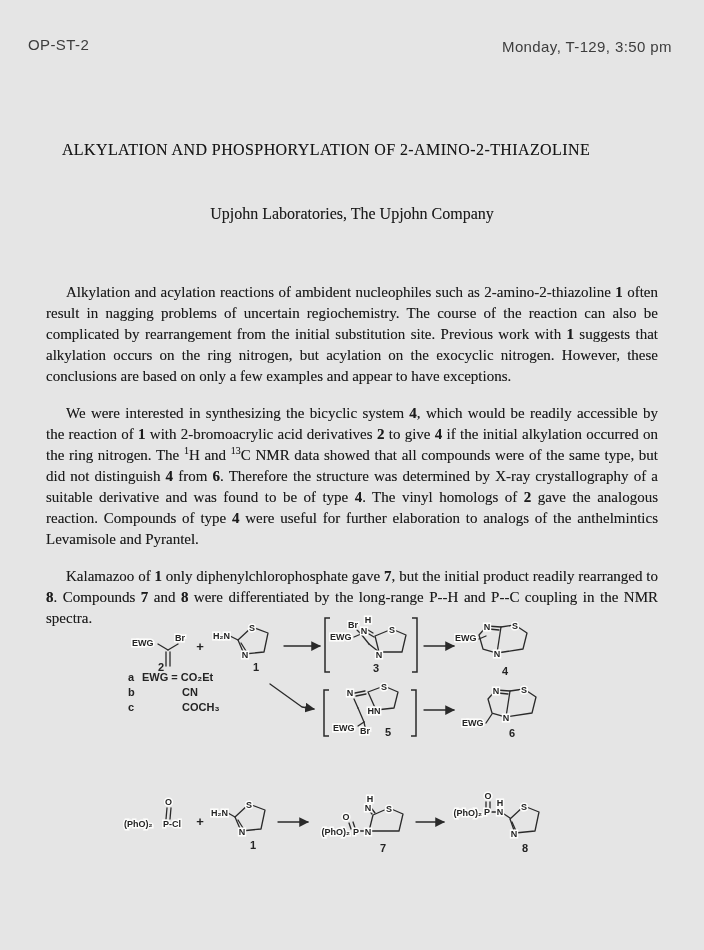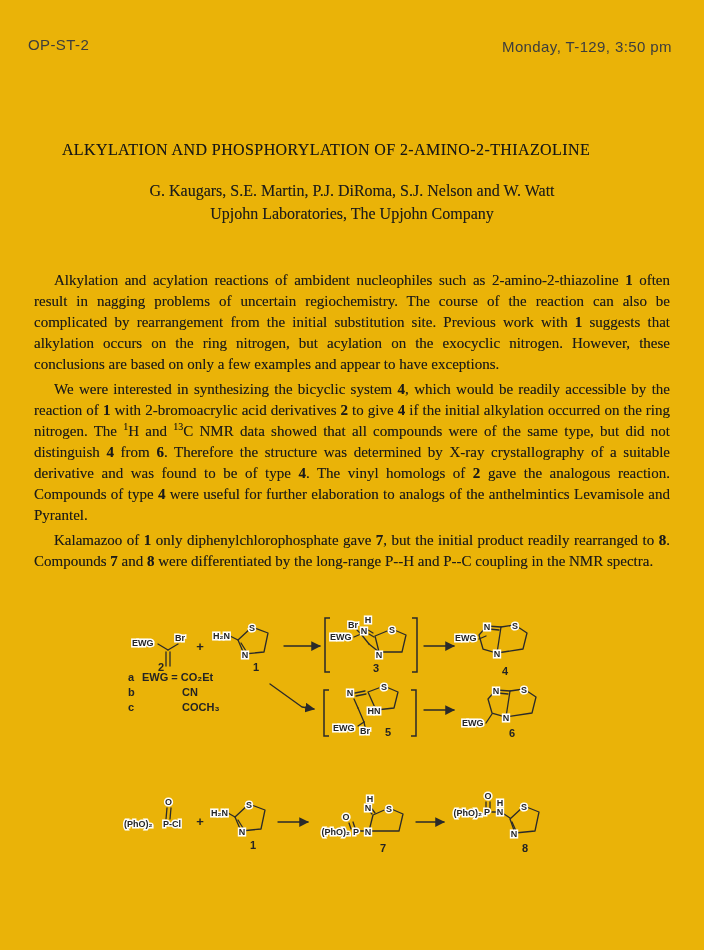--- a/index.html
+++ b/index.html
@@ -4,21 +4,21 @@
 <style>
   html,body{margin:0;padding:0;}
   body{
     width:704px;height:950px;
     background:#fdfdfc;
     position:relative;
     font-family:"Liberation Serif", serif;
     color:#1c1c1c;
     overflow:hidden;
   }
-  .page{position:absolute;inset:0;background:#eab308;}
+  .page{position:absolute;inset:0;background:#e5e5e5;}
   .hdr{
     position:absolute;top:36px;left:0;width:704px;
     font-family:"Liberation Sans","DejaVu Sans",sans-serif;
     font-size:15px;color:#3d3d3d;letter-spacing:0.4px;
   }
   .hdr .left{position:absolute;left:28px;top:0;}
   .hdr .right{position:absolute;right:32px;top:2px;}
   .title{
     position:absolute;top:141px;left:0;width:652px;
     text-align:center;font-size:16px;font-weight:normal;
@@ -30,21 +30,21 @@
     font-size:16px;color:#1c1c1c;text-shadow:0 0 0.4px rgba(0,0,0,0.35);
   }
   .authors{top:182px;}
   .affiliation{top:205px;text-align:center;}
   .location{top:227px;}
   .bodytext{
     position:absolute;top:266px;left:30px;width:644px;
     font-size:15px;line-height:21px;text-align:justify;
     color:#1b1b1b;text-shadow:0 0 0.45px rgba(0,0,0,0.4);
   }
-  .bodytext p{margin:4px;text-indent:20px;}
+  .bodytext p{margin:16px;text-indent:20px;}
   .bodytext p + p{margin-top:4px;}
   .bodytext b{font-weight:bold;}
   .bodytext sup{font-size:10px;line-height:0;}
   svg text{
     font-family:"Liberation Sans","DejaVu Sans",sans-serif;
     fill:#242424;
     stroke:#fdfdfc;stroke-width:3px;paint-order:stroke;
   }
   svg .atom{font-size:9px;font-weight:bold;}
   svg .grp{font-size:9px;font-weight:bold;}
@@ -64,21 +64,20 @@
 
 <div class="page">
 
   <div class="hdr">
     <span class="left">OP-ST-2</span>
     <span class="right">Monday, T-129, 3:50 pm</span>
   </div>
 
   <h1 class="title">ALKYLATION AND PHOSPHORYLATION OF 2-AMINO-2-THIAZOLINE</h1>
 
-  <div class="byline authors">G. Kaugars, S.E. Martin, P.J. DiRoma, S.J. Nelson and W. Watt</div>
   <div class="byline affiliation">Upjohn Laboratories, The Upjohn Company</div>
 
   <div class="bodytext">
     <p><span>Alkylation and acylation reactions of ambident nucleophiles such as 2-amino-2-thiazoline </span><b>1</b><span> often result in nagging problems of uncertain regiochemistry. The course of the reaction can also be complicated by rearrangement from the initial substitution site. Previous work with </span><b>1</b><span> suggests that alkylation occurs on the ring nitrogen, but acylation on the exocyclic nitrogen. However, these conclusions are based on only a few examples and appear to have exceptions.</span></p>
     <p><span>We were interested in synthesizing the bicyclic system </span><b>4</b><span>, which would be readily accessible by the reaction of </span><b>1</b><span> with 2-bromoacrylic acid derivatives </span><b>2</b><span> to give </span><b>4</b><span> if the initial alkylation occurred on the ring nitrogen. The </span><sup>1</sup><span>H and </span><sup>13</sup><span>C NMR data showed that all compounds were of the same type, but did not distinguish </span><b>4</b><span> from </span><b>6</b><span>. Therefore the structure was determined by X-ray crystallography of a suitable derivative and was found to be of type </span><b>4</b><span>. The vinyl homologs of </span><b>2</b><span> gave the analogous reaction. Compounds of type </span><b>4</b><span> were useful for further elaboration to analogs of the anthelmintics Levamisole and Pyrantel.</span></p>
     <p><span>Kalamazoo of </span><b>1</b><span> only diphenylchlorophosphate gave </span><b>7</b><span>, but the initial product readily rearranged to </span><b>8</b><span>. Compounds </span><b>7</b><span> and </span><b>8</b><span> were differentiated by the long-range P--H and P--C coupling in the NMR spectra.</span></p>
   </div>
 
   <svg id="scheme1" class="scheme" width="460" height="150" viewBox="0 0 460 150">
     <defs>

